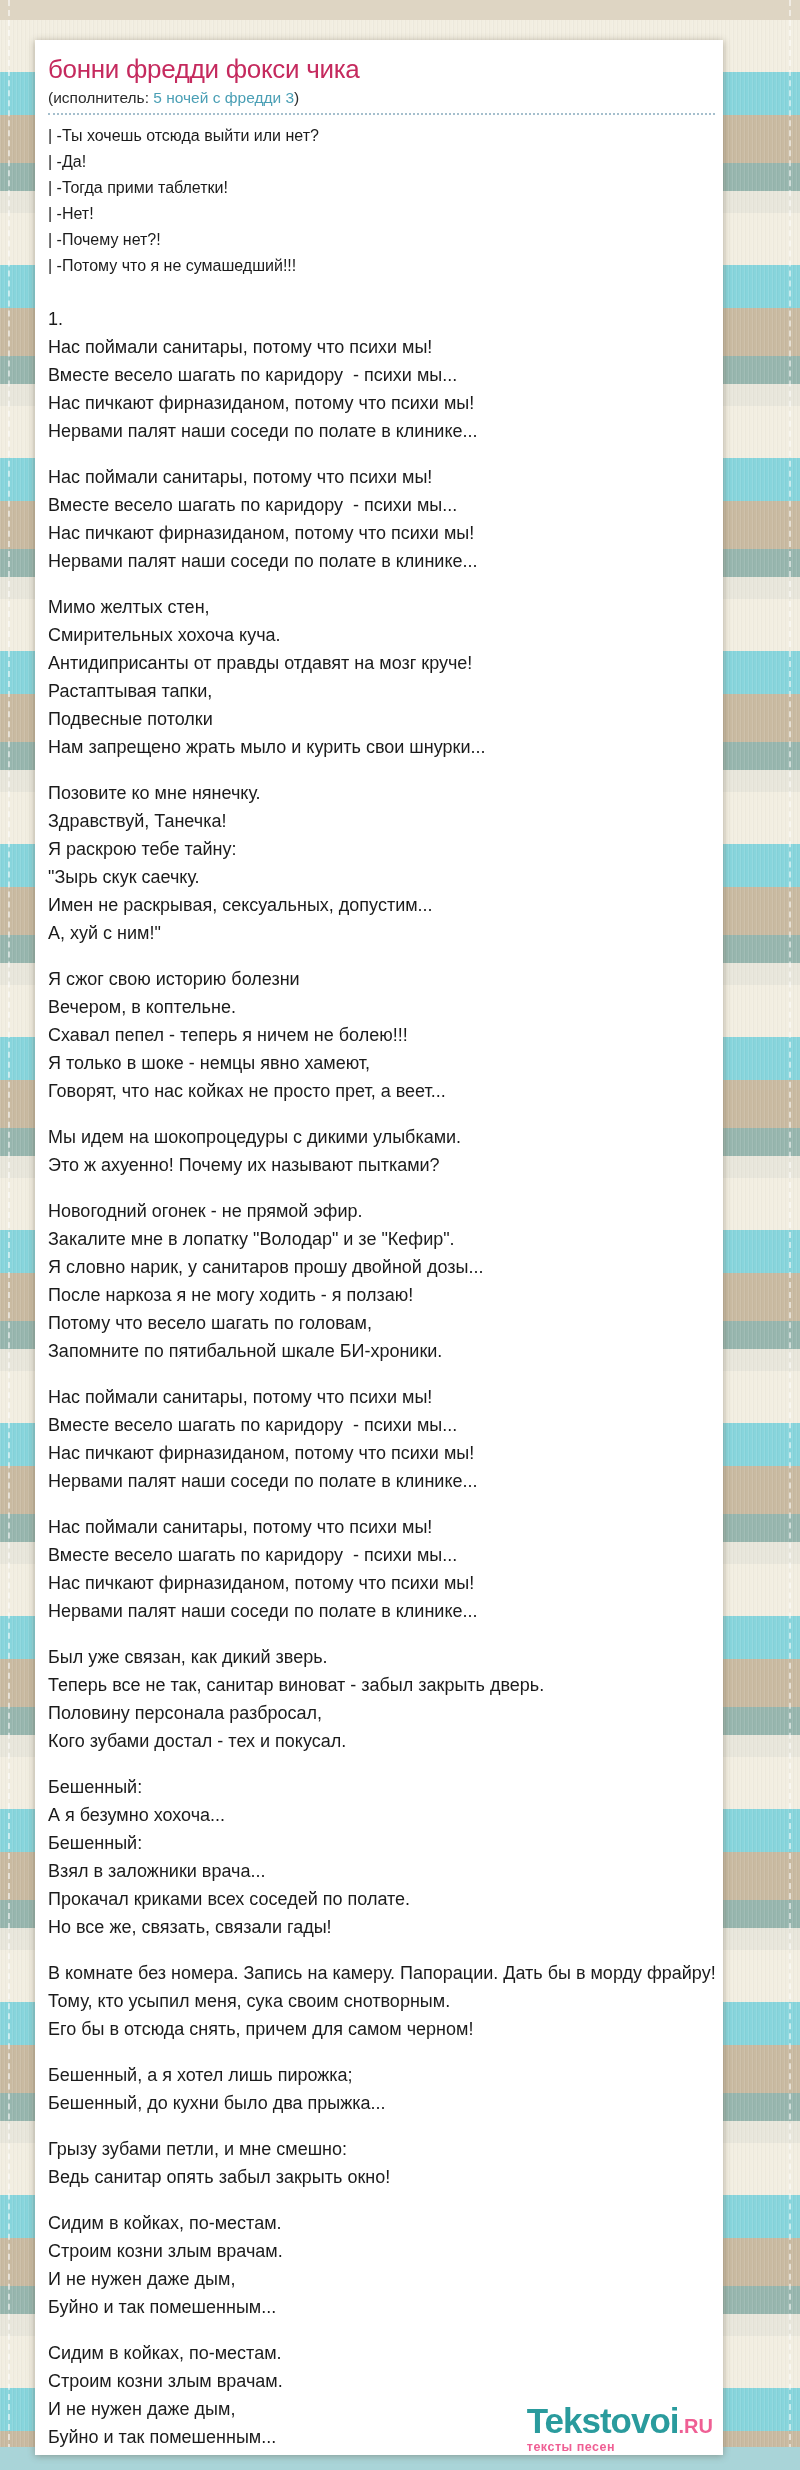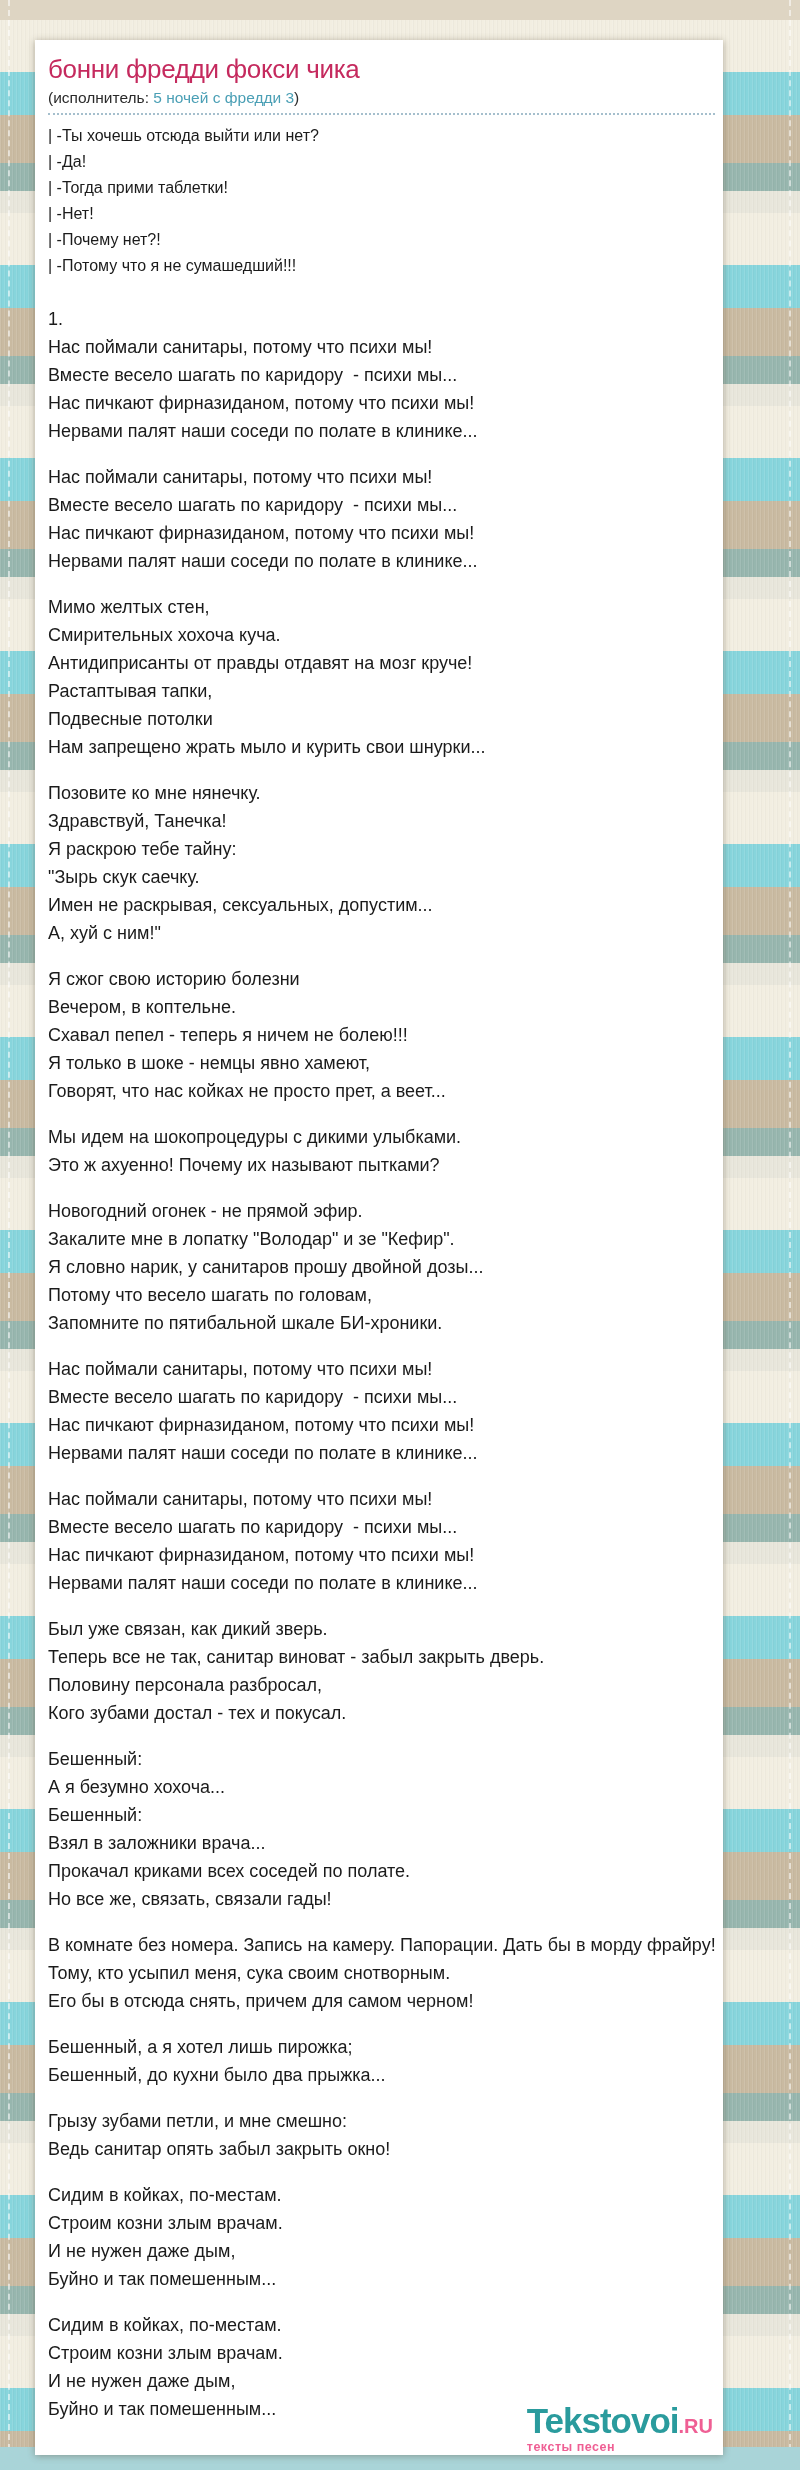--- a/index.html
+++ b/index.html
@@ -137,20 +137,21 @@
           <div class="line">Говорят, что нас койках не просто прет, а веет...</div>
         </div>
         <div class="stanza">
           <div class="line">Мы идем на шокопроцедуры с дикими улыбками.</div>
           <div class="line">Это ж ахуенно! Почему их называют пытками?</div>
         </div>
         <div class="stanza">
           <div class="line">Новогодний огонек - не прямой эфир.</div>
           <div class="line">Закалите мне в лопатку "Володар" и зе "Кефир".</div>
           <div class="line">Я словно нарик, у санитаров прошу двойной дозы...</div>
+          <div class="line">После наркоза я не могу ходить - я ползаю!</div>
           <div class="line">Потому что весело шагать по головам,</div>
           <div class="line">Запомните по пятибальной шкале БИ-хроники.</div>
         </div>
         <div class="stanza">
           <div class="line">Нас поймали санитары, потому что психи мы!</div>
           <div class="line">Вместе весело шагать по каридору  - психи мы...</div>
           <div class="line">Нас пичкают фирназиданом, потому что психи мы!</div>
           <div class="line">Нервами палят наши соседи по полате в клинике...</div>
         </div>
         <div class="stanza">

